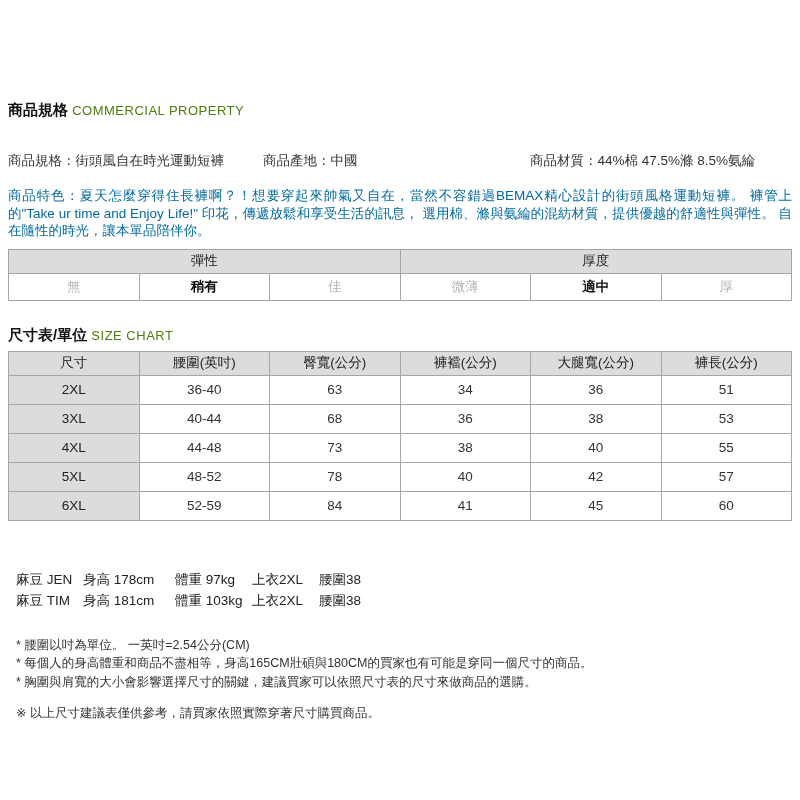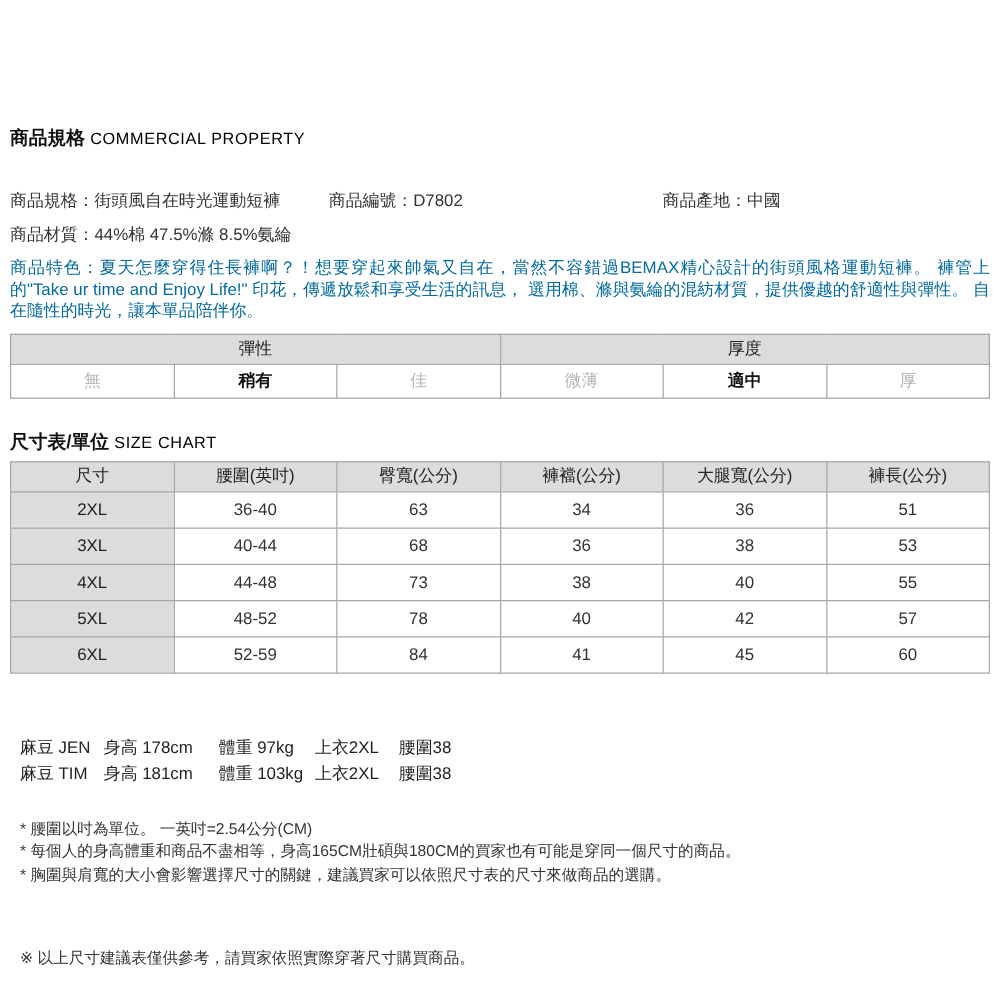--- a/index.html
+++ b/index.html
@@ -5,21 +5,21 @@
   html,body{margin:0;padding:0;}
   body{
     width:800px;height:800px;background:#ffffff;
     font-family:"Liberation Sans","DejaVu Sans",sans-serif;
     color:#333;overflow:hidden;
   }
   .page{padding:101px 8px 0 8px;box-sizing:border-box;}
 
   
   .sec-title{font-size:15px;font-weight:bold;color:#111;margin:0 0 9px 0;}
-  .sec-title .en{font-weight:normal;font-size:13px;color:#000000;letter-spacing:.5px;}
+  .sec-title .en{font-weight:normal;font-size:13px;color:#4d7c0f;letter-spacing:.5px;}
 
   
   .info-grid{
     display:grid;grid-template-columns:255px 267px 1fr;
     row-gap:9px;font-size:13.5px;color:#333;margin-bottom:8px;margin-top:32px;
   }
   .feature{
     font-size:13.5px;line-height:17.6px;color:#0369a1;
     margin:0 0 9px 0;text-align:justify;
   }
@@ -38,36 +38,35 @@
   .size-title{margin-bottom:6px;}
   .size-table{margin-bottom:48px;}
   .size-table td{height:26px;background:#fff;color:#333;margin-left:36px;}
   .size-table td.size-col{background:#dcdcdc;color:#222;}
 
   
   .models{margin:0 0 0 8px;font-size:13.5px;color:#222;margin-bottom:25px;}
   .model-row{display:grid;grid-template-columns:67px 92px 77px 67px auto;line-height:21px;}
 
   
-  .notes{margin-left:8px;font-size:12.5px;color:#333;line-height:18.5px;margin-bottom:49px;}
+  .notes{margin-left:8px;font-size:12.5px;color:#333;line-height:18.5px;margin-bottom:14px;}
   .disclaimer{margin-left:8px;font-size:12.5px;color:#333;}
 </style>
 </head>
 <body>
 
 <div class="page">
 
   <h2 class="sec-title">
     <span>商品規格</span>
     <span class="en">COMMERCIAL PROPERTY</span>
   </h2>
 
   <div class="info-grid">
       <div>商品規格：街頭風自在時光運動短褲</div>
-      <div>商品編號：D7802</div>
       <div>商品產地：中國</div>
       <div>商品材質：44%棉 47.5%滌 8.5%氨綸</div>
       <div></div>
     </div>
 
   <p class="feature">商品特色：夏天怎麼穿得住長褲啊？！想要穿起來帥氣又自在，當然不容錯過BEMAX精心設計的街頭風格運動短褲。 褲管上的"Take ur time and Enjoy Life!" 印花，傳遞放鬆和享受生活的訊息， 選用棉、滌與氨綸的混紡材質，提供優越的舒適性與彈性。 自在隨性的時光，讓本單品陪伴你。</p>
 
   <table class="attr-table">
     <thead>
       <tr>

